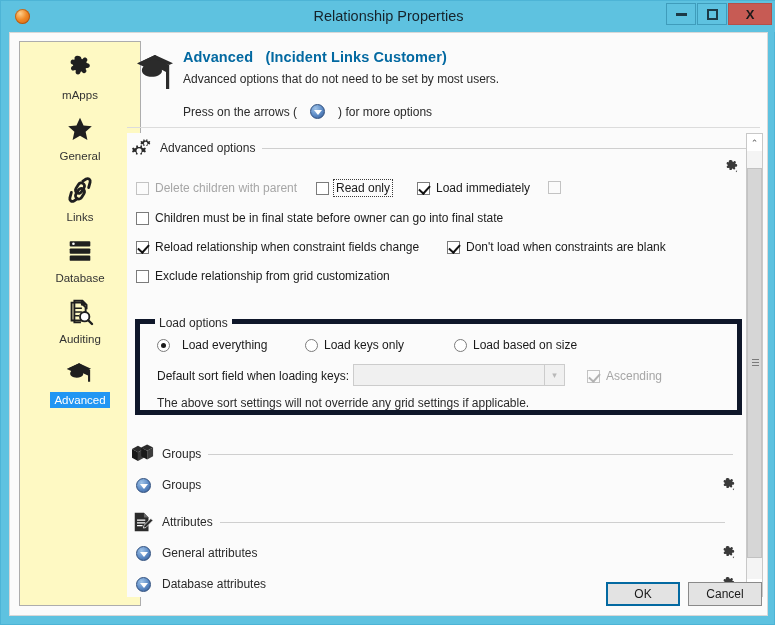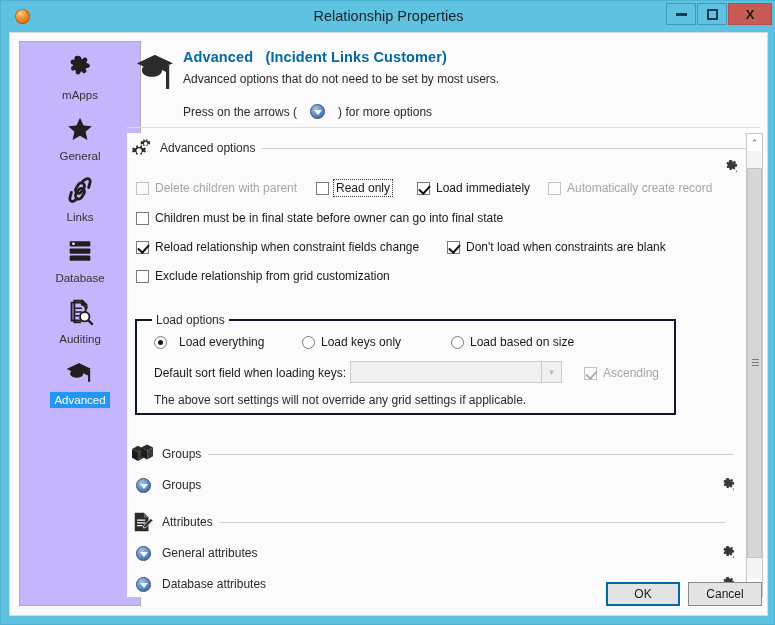--- a/index.html
+++ b/index.html
@@ -59,21 +59,21 @@
     position: absolute; left: 8px; top: 31px;
     width: 759px; height: 584px;
     background: #fbfbfb;
     border: 1px solid #d8d8d8;
   }
 
   
   #sidebar {
     position: absolute; left: 9px; top: 8px;
     width: 122px; height: 565px;
-    background: #c4b5fd;
+    background: #fef9c3;
     border: 1px solid #adadad;
   }
   .nav-item {
     position: relative;
     width: 100%;
     padding-top: 8px;
     text-align: center;
     cursor: default;
   }
   .nav-icon {
@@ -220,22 +220,22 @@
     position: relative; flex: 0 0 auto;
   }
   .radio.sel::after {
     content: ""; position: absolute; left: 3px; top: 3px;
     width: 5px; height: 5px; border-radius: 50%; background: #1a1a1a;
   }
 
   
   #load-group {
     position: absolute; left: 8px; top: 186px;
-    width: 541px; height: 96px;
-    border: 2px solid #0f172a;
+    width: 607px; height: 96px;
+    border: 5px solid #0f172a;
   }
   #load-group-label {
     position: absolute; left: 15px; top: -8px;
     background: #fbfbfb; padding: 0 4px;
     font-size: 12px; color: #2a2a2a;
   }
   #sort-label { position: absolute; left: 17px; top: 45px; font-size: 12px; }
   #sort-combo {
     position: absolute; left: 213px; top: 40px;
     width: 212px; height: 22px;
@@ -419,21 +419,20 @@
         <div class="cb" style="left:189px; top:48px;">
           <span class="box"></span>
           <span class="focus-ring">Read only</span>
         </div>
         <div class="cb" style="left:290px; top:48px;">
           <span class="box checked"></span>
           <span>Load immediately</span>
         </div>
         <div class="cb disabled" style="left:421px; top:48px;">
           <span class="box"></span>
-          <span>Automatically create record</span>
         </div>
 
         <div class="cb" style="left:9px; top:78px;">
           <span class="box"></span>
           <span>Children must be in final state before owner can go into final state</span>
         </div>
 
         <div class="cb" style="left:9px; top:107px;">
           <span class="box checked"></span>
           <span>Reload relationship when constraint fields change</span>

